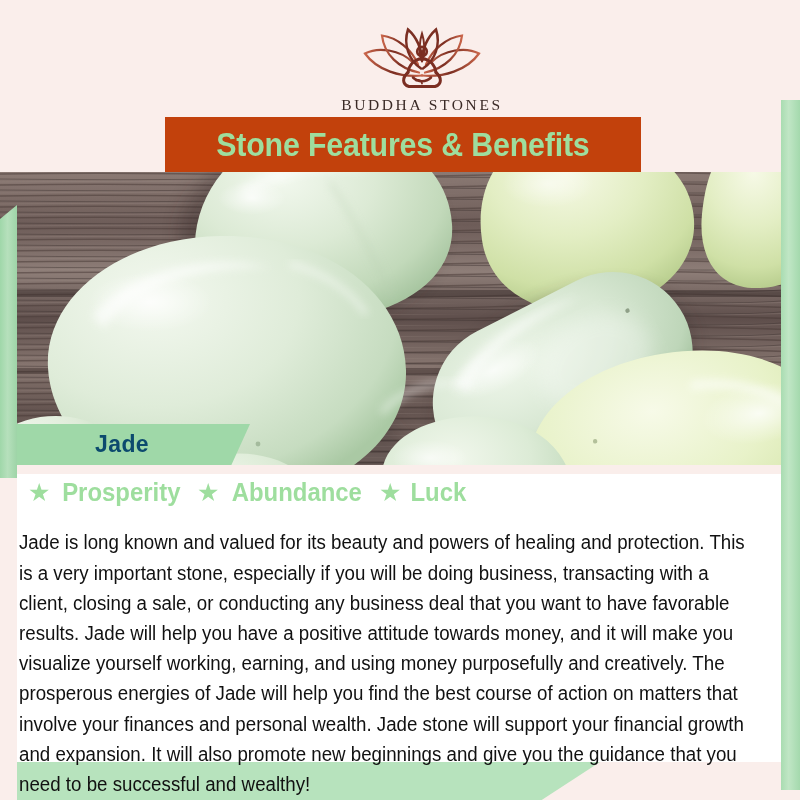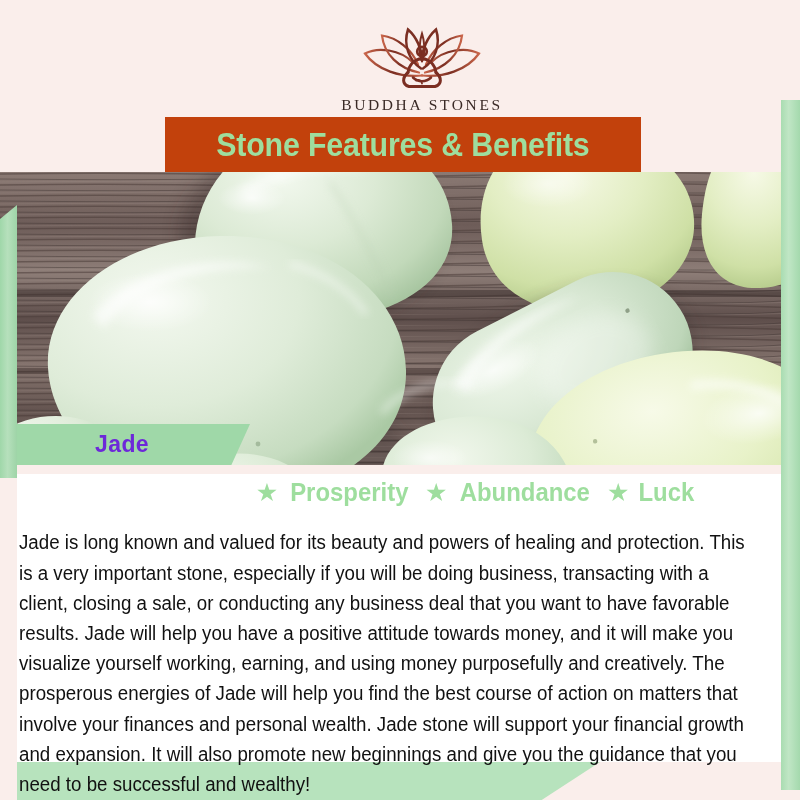--- a/index.html
+++ b/index.html
@@ -107,21 +107,21 @@
     left: 17px; top: 424px;
     width: 233px; height: 41px;
     background: #9fd8a8;
     clip-path: polygon(0 0, 100% 0, 92% 100%, 0 100%);
     z-index: 7;
     display: flex;
     align-items: center;
   }
   .jade-text {
     margin-left: 78px;
-    color: #6d28d9;
+    color: #0c4a6e;
     font-size: 23px;
     font-weight: bold;
     letter-spacing: 0.4px;
   }
 
   
   .lower-gap {
     position: absolute;
     left: 0; top: 465px;
     width: 800px; height: 15px;
@@ -136,21 +136,21 @@
     width: 764px; height: 288px;
     background: #ffffff;
     z-index: 4;
   }
 
   
   .keywords {
     position: absolute;
     left: 17px; top: 477px;
     width: 680px;
-    text-align: right;
+    text-align: left;
     z-index: 8;
     white-space: nowrap;
   }
   .kw {
     display: inline-block;
     font-family: "Liberation Sans Narrow", "Liberation Sans", sans-serif;
     font-weight: bold;
     font-size: 26px;
     color: #9ede9e;
     transform: scaleX(0.92);

